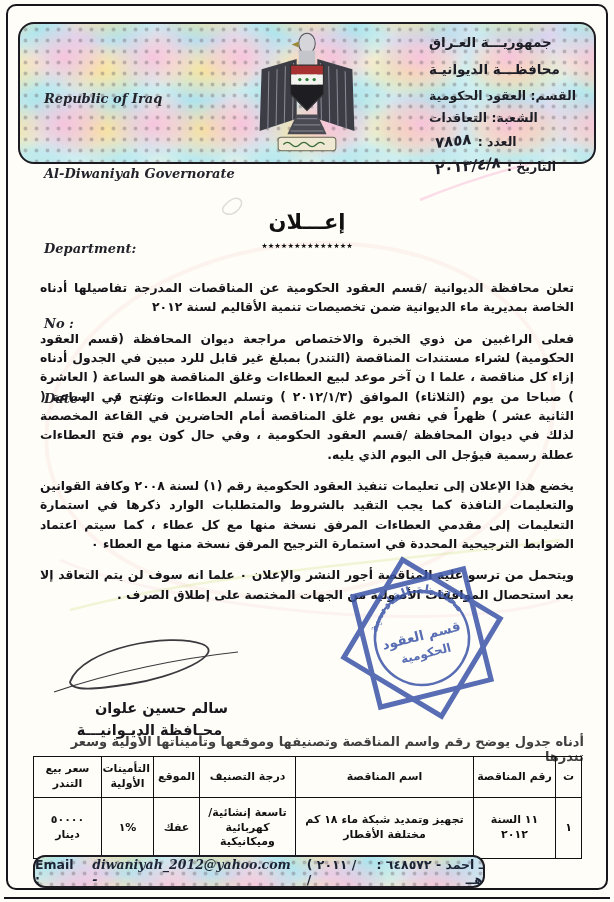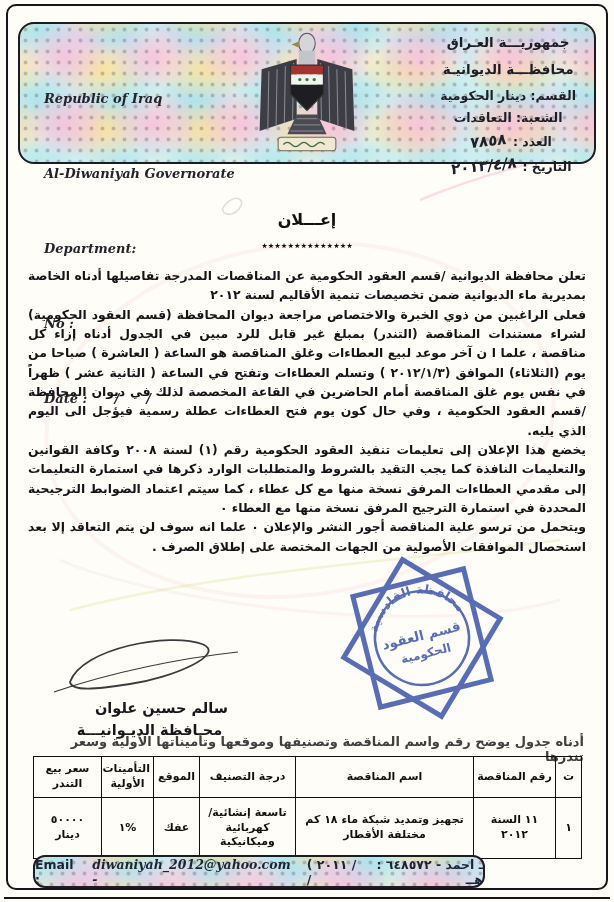--- a/index.html
+++ b/index.html
@@ -16,32 +16,32 @@
       radial-gradient(closest-side, rgba(247,195,221,.95), rgba(247,195,221,0)),
       radial-gradient(closest-side, rgba(250,227,154,.95), rgba(250,227,154,0)),
       radial-gradient(closest-side, rgba(168,228,236,.9), rgba(168,228,236,0)),
       radial-gradient(closest-side, rgba(226,205,238,.9), rgba(226,205,238,0)),
       radial-gradient(closest-side, rgba(252,240,210,.9), rgba(252,240,210,0));
     background-size:11px 11px, 89px 67px, 103px 59px, 79px 73px, 113px 83px, 67px 61px;
     background-position:0 0, 0 0, 31px 17px, 57px 41px, 13px 53px, 47px 5px;
   }
   .header-band{position:absolute;top:22px;left:18px;width:578px;height:142px;border:2px solid #1c1c22;border-radius:16px;box-sizing:border-box;}
   .hdr-en{position:absolute;left:24px;top:12px;font-family:"DejaVu Serif",serif;font-style:italic;font-size:13px;font-weight:bold;color:#23232c;line-height:25px;white-space:pre;}
-  .hdr-ar{position:absolute;right:18px;top:10px;direction:rtl;text-align:center;font-weight:bold;color:#1d1d26;font-size:12.5px;margin-left:28px;}
+  .hdr-ar{position:absolute;right:18px;top:10px;direction:rtl;text-align:left;font-weight:bold;color:#1d1d26;font-size:12.5px;margin-left:28px;}
   .hdr-ar .big{font-size:13.5px;margin-bottom:11px;}
   .hdr-ar .sm{margin-bottom:7px;}
   .hand{display:inline-block;transform:rotate(-6deg) skewX(-7deg);font-size:15px;color:#20202a;margin:0 6px;}
   .emblem{position:absolute;left:50%;top:4px;transform:translateX(-50%);}
   
-  .announce-title{position:absolute;top:210px;left:0;right:0;text-align:center;font-weight:bold;font-size:16px;color:#111;}
+  .announce-title{position:absolute;top:210px;left:0;right:0;text-align:center;font-weight:bold;font-size:21px;color:#111;}
   .announce-stars{position:absolute;top:238px;left:0;right:0;text-align:center;font-weight:bold;font-size:12px;letter-spacing:1px;color:#111;}
   
   .bodytext{position:absolute;top:266px;left:28px;width:558px;direction:rtl;text-align:justify;
             font-size:12.4px;font-weight:bold;line-height:1.56;color:#141418;}
-  .bodytext p{margin:0;}
+  .bodytext p{margin:12px;}
   
   .stamp{position:absolute;left:332px;top:548px;width:180px;height:180px;transform:rotate(-14deg);opacity:.85;}
   
   .sig-svg{position:absolute;left:52px;top:630px;}
   .sig-name{position:absolute;left:54px;top:700px;width:215px;text-align:center;font-weight:bold;font-size:14.5px;direction:rtl;}
   .sig-title{position:absolute;left:42px;top:722px;width:215px;text-align:center;font-weight:bold;font-size:14.5px;direction:rtl;}
   
   .tbl-intro{position:absolute;top:734px;left:28px;right:30px;direction:rtl;text-align:right;font-weight:bold;font-size:13px;color:#404040;}
   table.tender{position:absolute;top:756px;left:33px;width:548px;border-collapse:collapse;direction:rtl;
                font-size:11px;font-weight:bold;color:#111;table-layout:fixed;}
@@ -114,21 +114,21 @@
             <line x1="34" y1="100" x2="66" y2="100"></line>
           </g>
         <rect x="22" y="106" width="56" height="13" rx="3" fill="#efe8d2" stroke="#6a6a55" stroke-width="1"></rect>
         <path d="M27 113 q4 -4 8 0 t8 0 t8 0 t8 0 t8 0" stroke="#3a6b3a" fill="none" stroke-width="1.2"></path>
       </svg>
     </div>
 
     <div class="hdr-ar">
       <div class="big">جمهوريـــة العـراق</div>
       <div class="big">محافظـــة الديوانيـة</div>
-      <div class="sm">القسم: دينار الحكومية</div>
+      <div class="sm">القسم: العقود الحكومية</div>
       <div class="sm">الشعبة: التعاقدات</div>
       <div class="sm">
         <span>العدد :</span><span class="hand">٧٨٥٨</span>
       </div>
       <div class="sm">
         <span>التاريخ :</span><span class="hand">٢٠١٣/٤/٨</span>
       </div>
     </div>
   </div>
 

